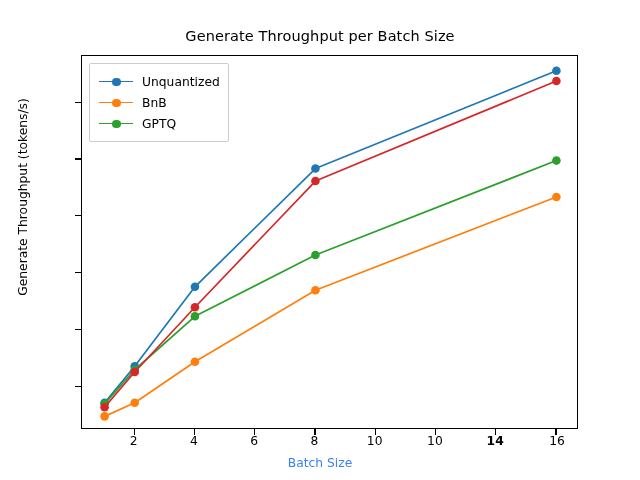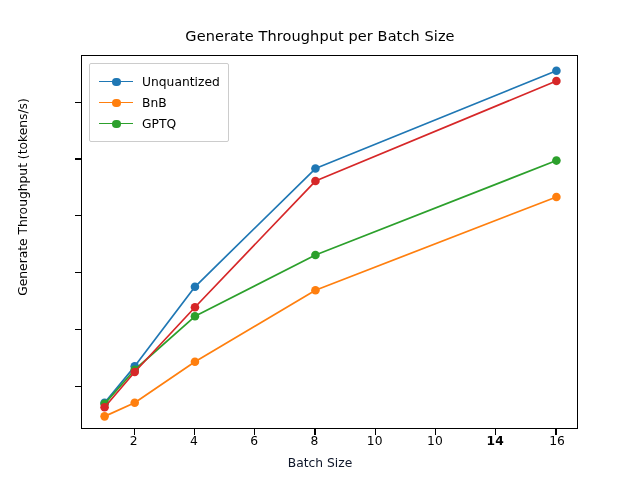--- a/index.html
+++ b/index.html
@@ -67,21 +67,21 @@
     background: #000000;
   }
   
   #xlabel {
     position: absolute;
     left: 0;
     top: 456px;
     width: 640px;
     text-align: center;
     font-size: 12.3px;
-    color: #0f172a;
+    color: #3b82f6;
   }
   .xtick-label {
     position: absolute;
     top: 434px;
     width: 40px;
     margin-left: -20px;
     text-align: center;
     font-size: 12.3px;
     color: #000000;
   }

